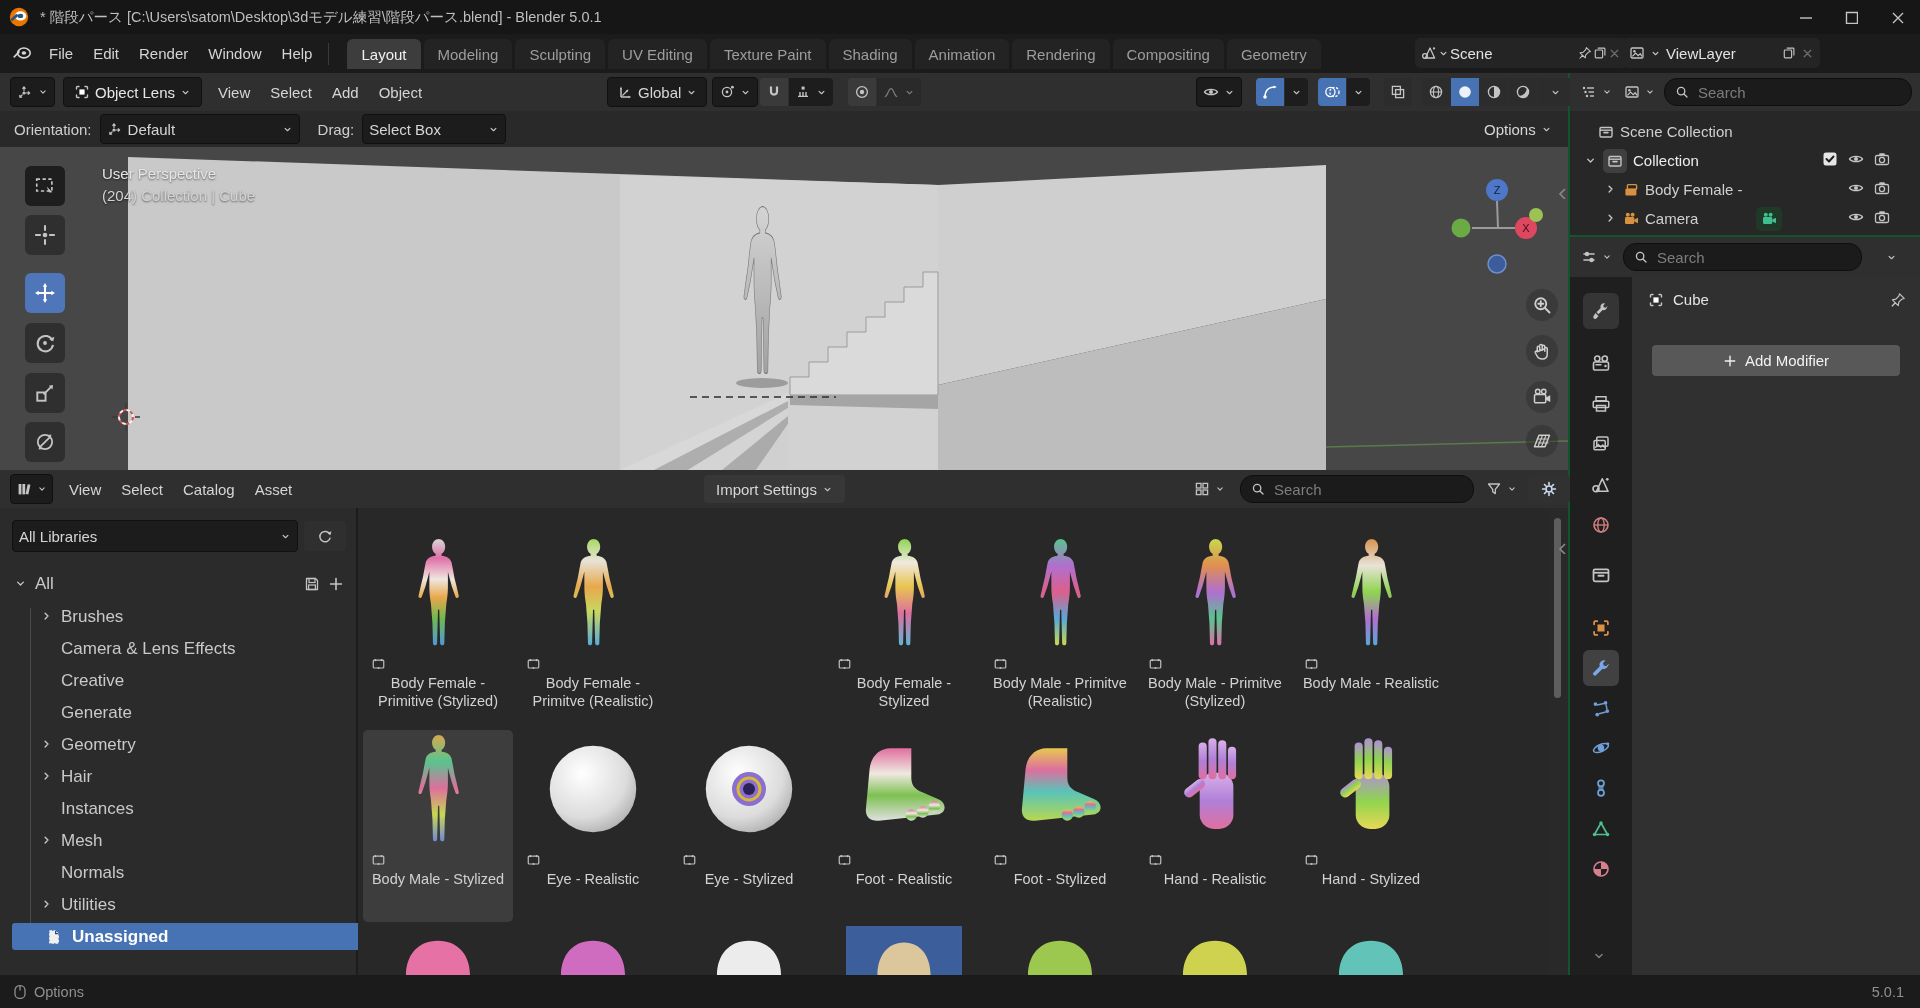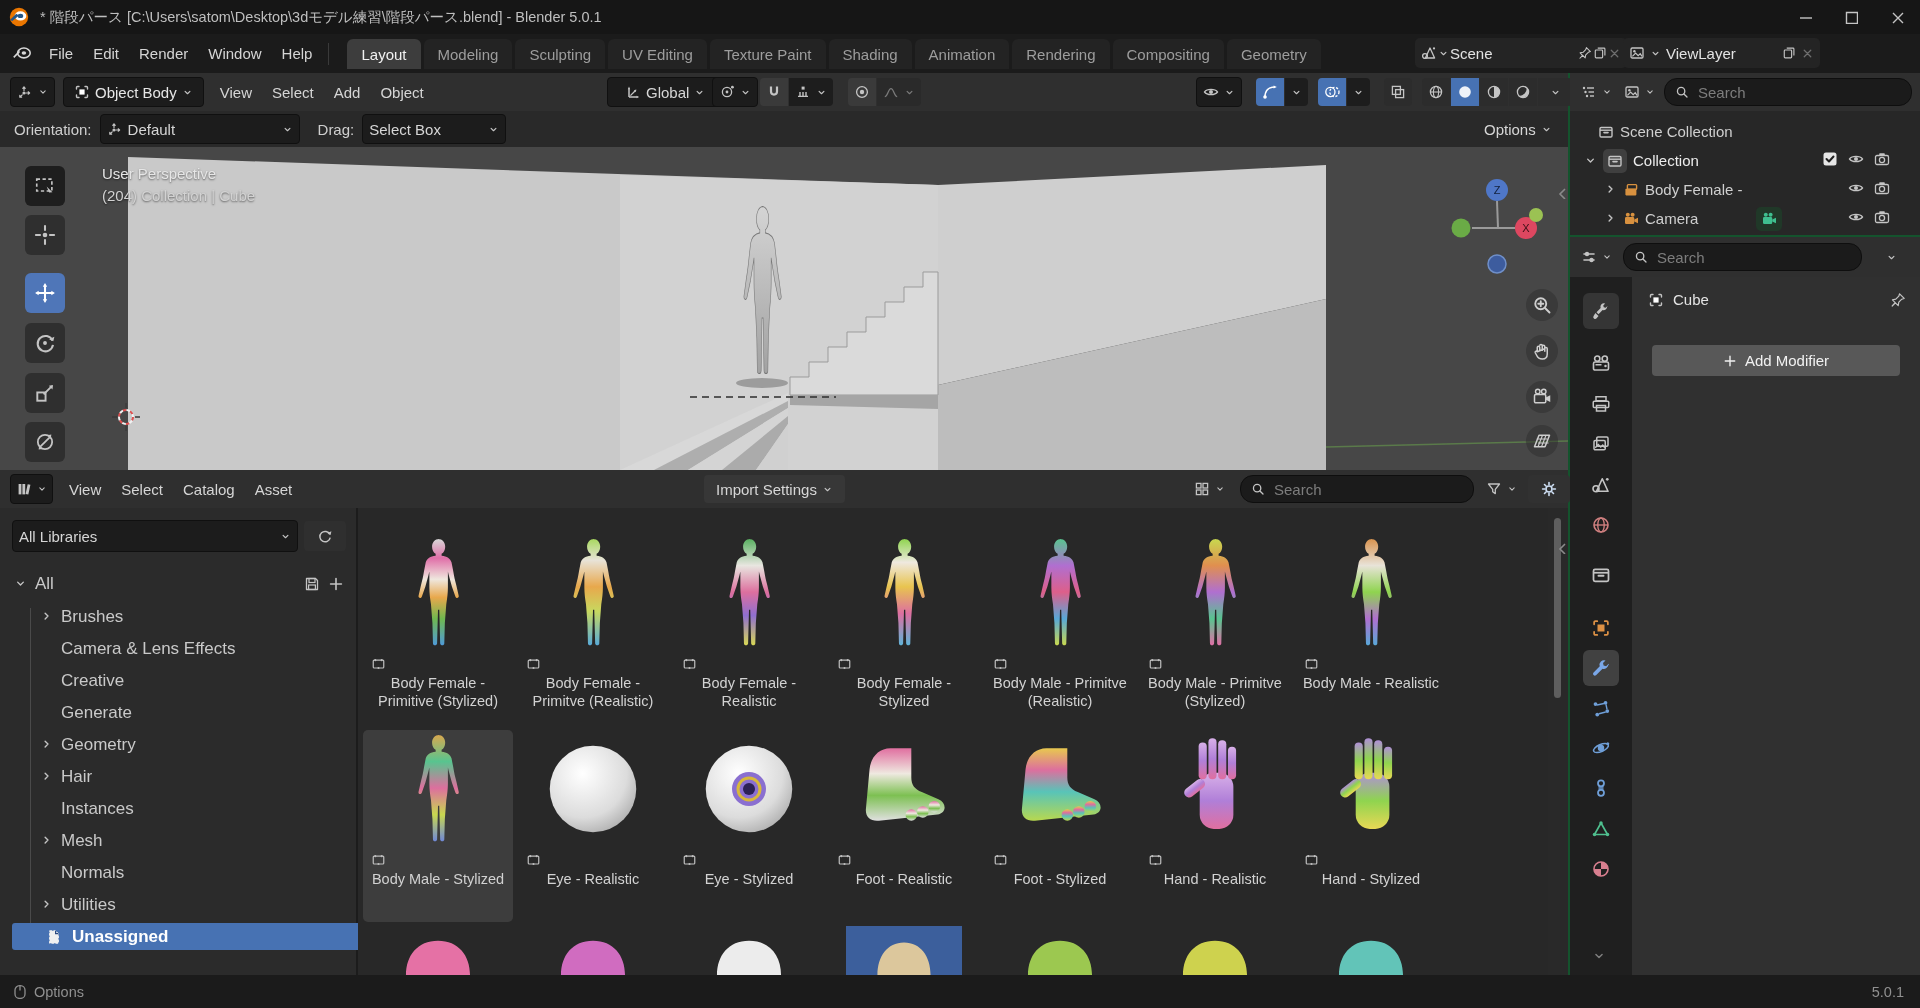--- a/index.html
+++ b/index.html
@@ -568,32 +568,32 @@
           <use href="#sym-orientdot"></use>
         </svg>
       <svg class="ic" style="width:10px;height:10px">
           <use href="#sym-chevd"></use>
         </svg>
     </div>
     <div class="chip dark" style="margin-left:8px;padding:0 10px">
       <svg class="ic">
           <use href="#sym-mode"></use>
         </svg>
-      <span style="color:#e6e6e6">Object Body</span>
+      <span style="color:#e6e6e6">Object Lens</span>
       <svg class="ic" style="width:11px;height:11px">
           <use href="#sym-chevd"></use>
         </svg>
     </div>
     <div class="row" style="margin-left:6px">
       <span class="menuitem">View</span>
       <span class="menuitem">Select</span>
       <span class="menuitem">Add</span>
       <span class="menuitem">Object</span>
     </div>
-    <div class="abs chip dark" style="left:607px;padding:0 17px">
+    <div class="abs chip dark" style="left:607px;padding:0 9px">
       <svg class="ic">
           <use href="#sym-orientaxis"></use>
         </svg>
       <span>Global</span>
       <svg class="ic" style="width:11px;height:11px">
           <use href="#sym-chevd"></use>
         </svg>
     </div>
     <div class="abs chip dark" style="left:712px">
       <svg class="ic">
@@ -1180,29 +1180,20 @@
         <div class="alabel">Body Female - Primitive (Stylized)</div>
       </div>
       <div class="cell" style="left:160px;top:26px">
         <svg width="150" height="118">
             <use href="#sym-body" x="48" y="4" width="54" height="112" fill="url(#ga2)"></use>
           </svg>
         <svg class="badge">
             <use href="#sym-meshbadge"></use>
           </svg>
         <div class="alabel">Body Female - Primitve (Realistic)</div>
-      </div>
-      <div class="cell" style="left:316px;top:26px">
-        <svg width="150" height="118">
-            <use href="#sym-body" x="48" y="4" width="54" height="112" fill="url(#ga3)"></use>
-          </svg>
-        <svg class="badge">
-            <use href="#sym-meshbadge"></use>
-          </svg>
-        <div class="alabel">Body Female - Realistic</div>
       </div>
       <div class="cell" style="left:471px;top:26px">
         <svg width="150" height="118">
             <use href="#sym-body" x="48" y="4" width="54" height="112" fill="url(#ga4)"></use>
           </svg>
         <svg class="badge">
             <use href="#sym-meshbadge"></use>
           </svg>
         <div class="alabel">Body Female - Stylized</div>
       </div>

